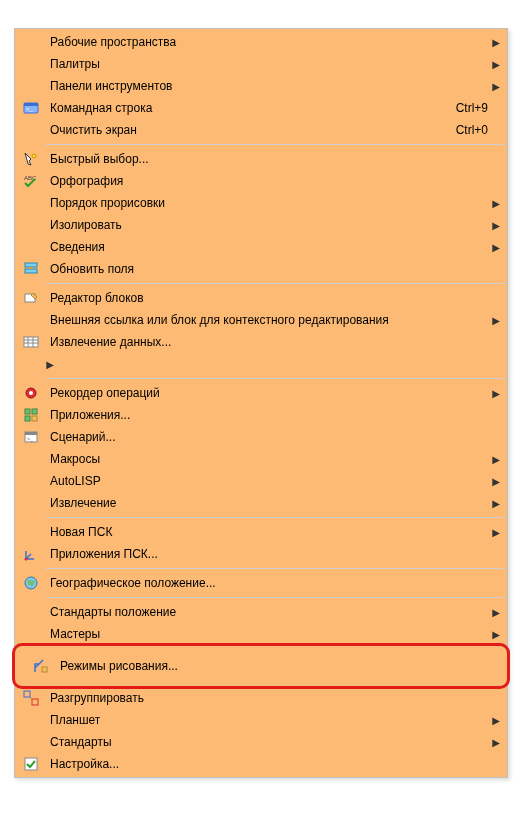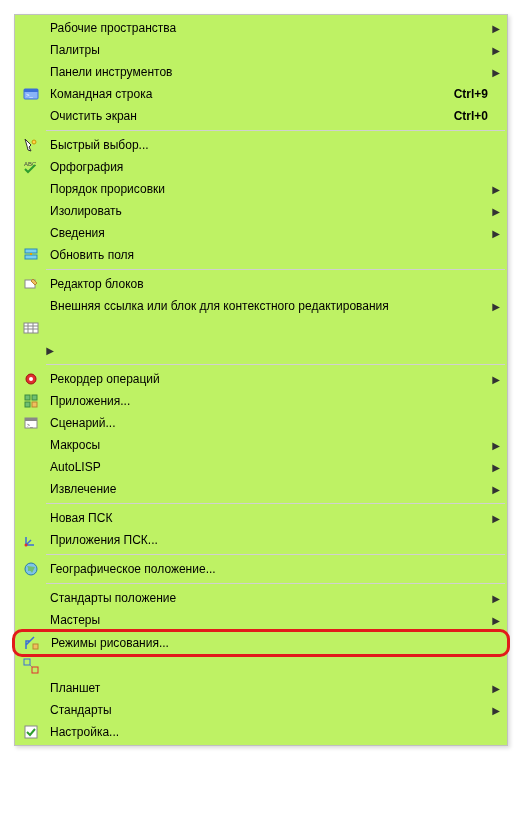--- a/index.html
+++ b/index.html
@@ -7,23 +7,24 @@
     margin: 0;
     padding: 14px;
     background: #fff;
     font-family: "Segoe UI", Tahoma, sans-serif;
     font-size: 12px;
     color: #000;
     width: 522px;
   }
   .menu {
     border: 1px solid #c0c0c0;
-    background: #bef264;
+    background: #fdba74;
     padding: 2px 1px;
     box-shadow: 2px 2px 4px rgba(0,0,0,0.15);
+    margin-top: 14px;
   }
   .menu-item {
     display: flex;
     align-items: center;
     height: 22px;
     padding: 0 6px 0 4px;
     cursor: default;
     position: relative;
   }
   .icon-slot {
@@ -37,39 +38,38 @@
   .label {
     flex: 1;
     padding-left: 8px;
     white-space: nowrap;
     overflow: hidden;
   }
   .shortcut {
     padding-left: 12px;
     color: #000;
     flex-shrink: 0;
-    font-weight: bold;
   }
   .arrow {
     width: 12px;
     text-align: right;
     font-size: 10px;
     color: #333;
     flex-shrink: 0;
   }
   .sep {
     height: 1px;
     margin: 3px 1px 3px 30px;
     background: #d0d0d0;
   }
   .highlight-box {
     border: 3px solid #e21b1b;
     border-radius: 10px;
     margin: -2px -4px;
-    padding: 0;
+    padding: 9px;
   }
   .highlight-box .menu-item { margin: 0 2px; }
   svg { display: block; }
 </style>
 </head>
 <body>
 
 <div class="menu" id="menu-root">
     <div class="menu-item">
       <span class="icon-slot"></span>
@@ -170,20 +170,21 @@
     <div class="menu-item">
       <span class="icon-slot">
         <svg width="16" height="16" viewBox="0 0 16 16">
           <rect x="1" y="3" width="14" height="10" fill="#fff" stroke="#888"></rect>
           <line x1="1" y1="6" x2="15" y2="6" stroke="#888"></line>
           <line x1="1" y1="9" x2="15" y2="9" stroke="#888"></line>
           <line x1="5" y1="3" x2="5" y2="13" stroke="#888"></line>
           <line x1="10" y1="3" x2="10" y2="13" stroke="#888"></line>
         </svg>
       </span>
+      <span class="label">Извлечение данных...</span>
       <span class="arrow"></span>
     </div>
     <div class="menu-item">
       <span class="icon-slot"></span>
       <span class="arrow">▶</span>
     </div>
     <div class="sep"></div>
     <div class="menu-item">
       <span class="icon-slot">
         <svg width="16" height="16" viewBox="0 0 16 16">
@@ -283,20 +284,21 @@
       </div>
     </div>
     <div class="menu-item">
       <span class="icon-slot">
         <svg width="16" height="16" viewBox="0 0 16 16">
           <rect x="1" y="1" width="6" height="6" fill="none" stroke="#3a6fd8"></rect>
           <rect x="9" y="9" width="6" height="6" fill="none" stroke="#e03030"></rect>
           <line x1="7" y1="7" x2="9" y2="9" stroke="#888"></line>
         </svg>
       </span>
+      <span class="label">Разгруппировать</span>
       <span class="arrow"></span>
     </div>
     <div class="menu-item">
       <span class="icon-slot"></span>
       <span class="label">Планшет</span>
       <span class="arrow">▶</span>
     </div>
     <div class="menu-item">
       <span class="icon-slot"></span>
       <span class="label">Стандарты</span>

